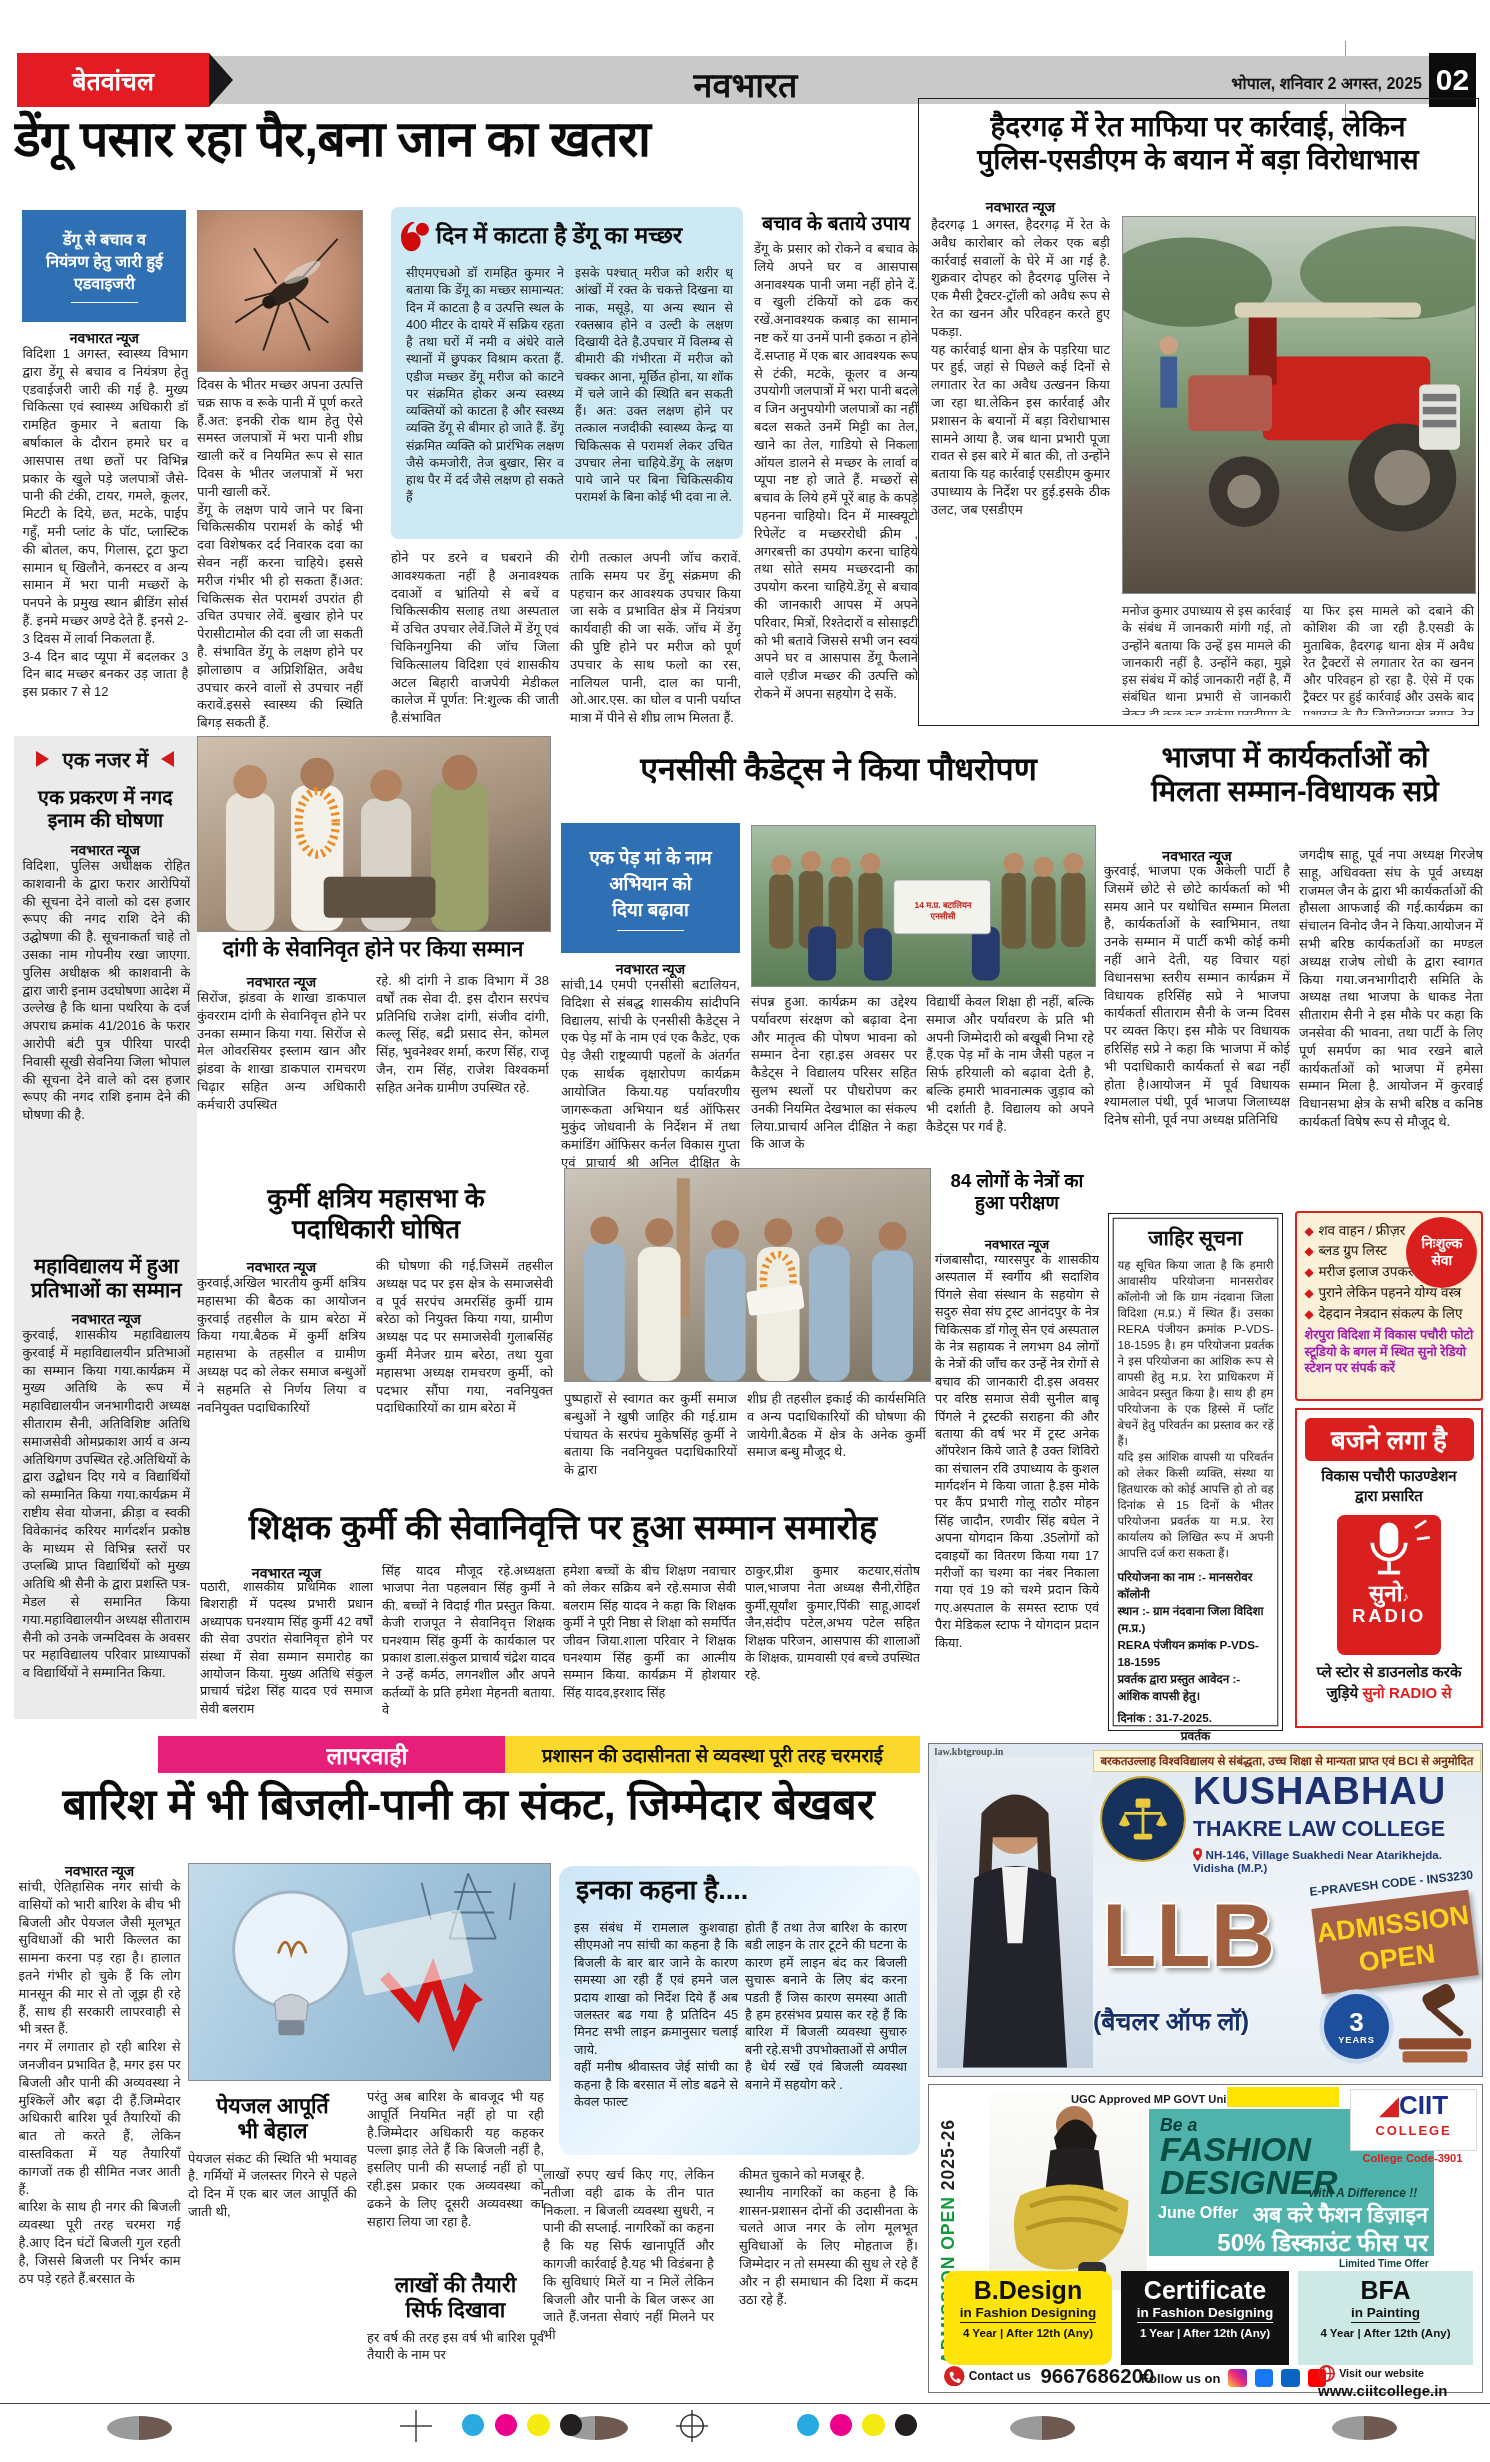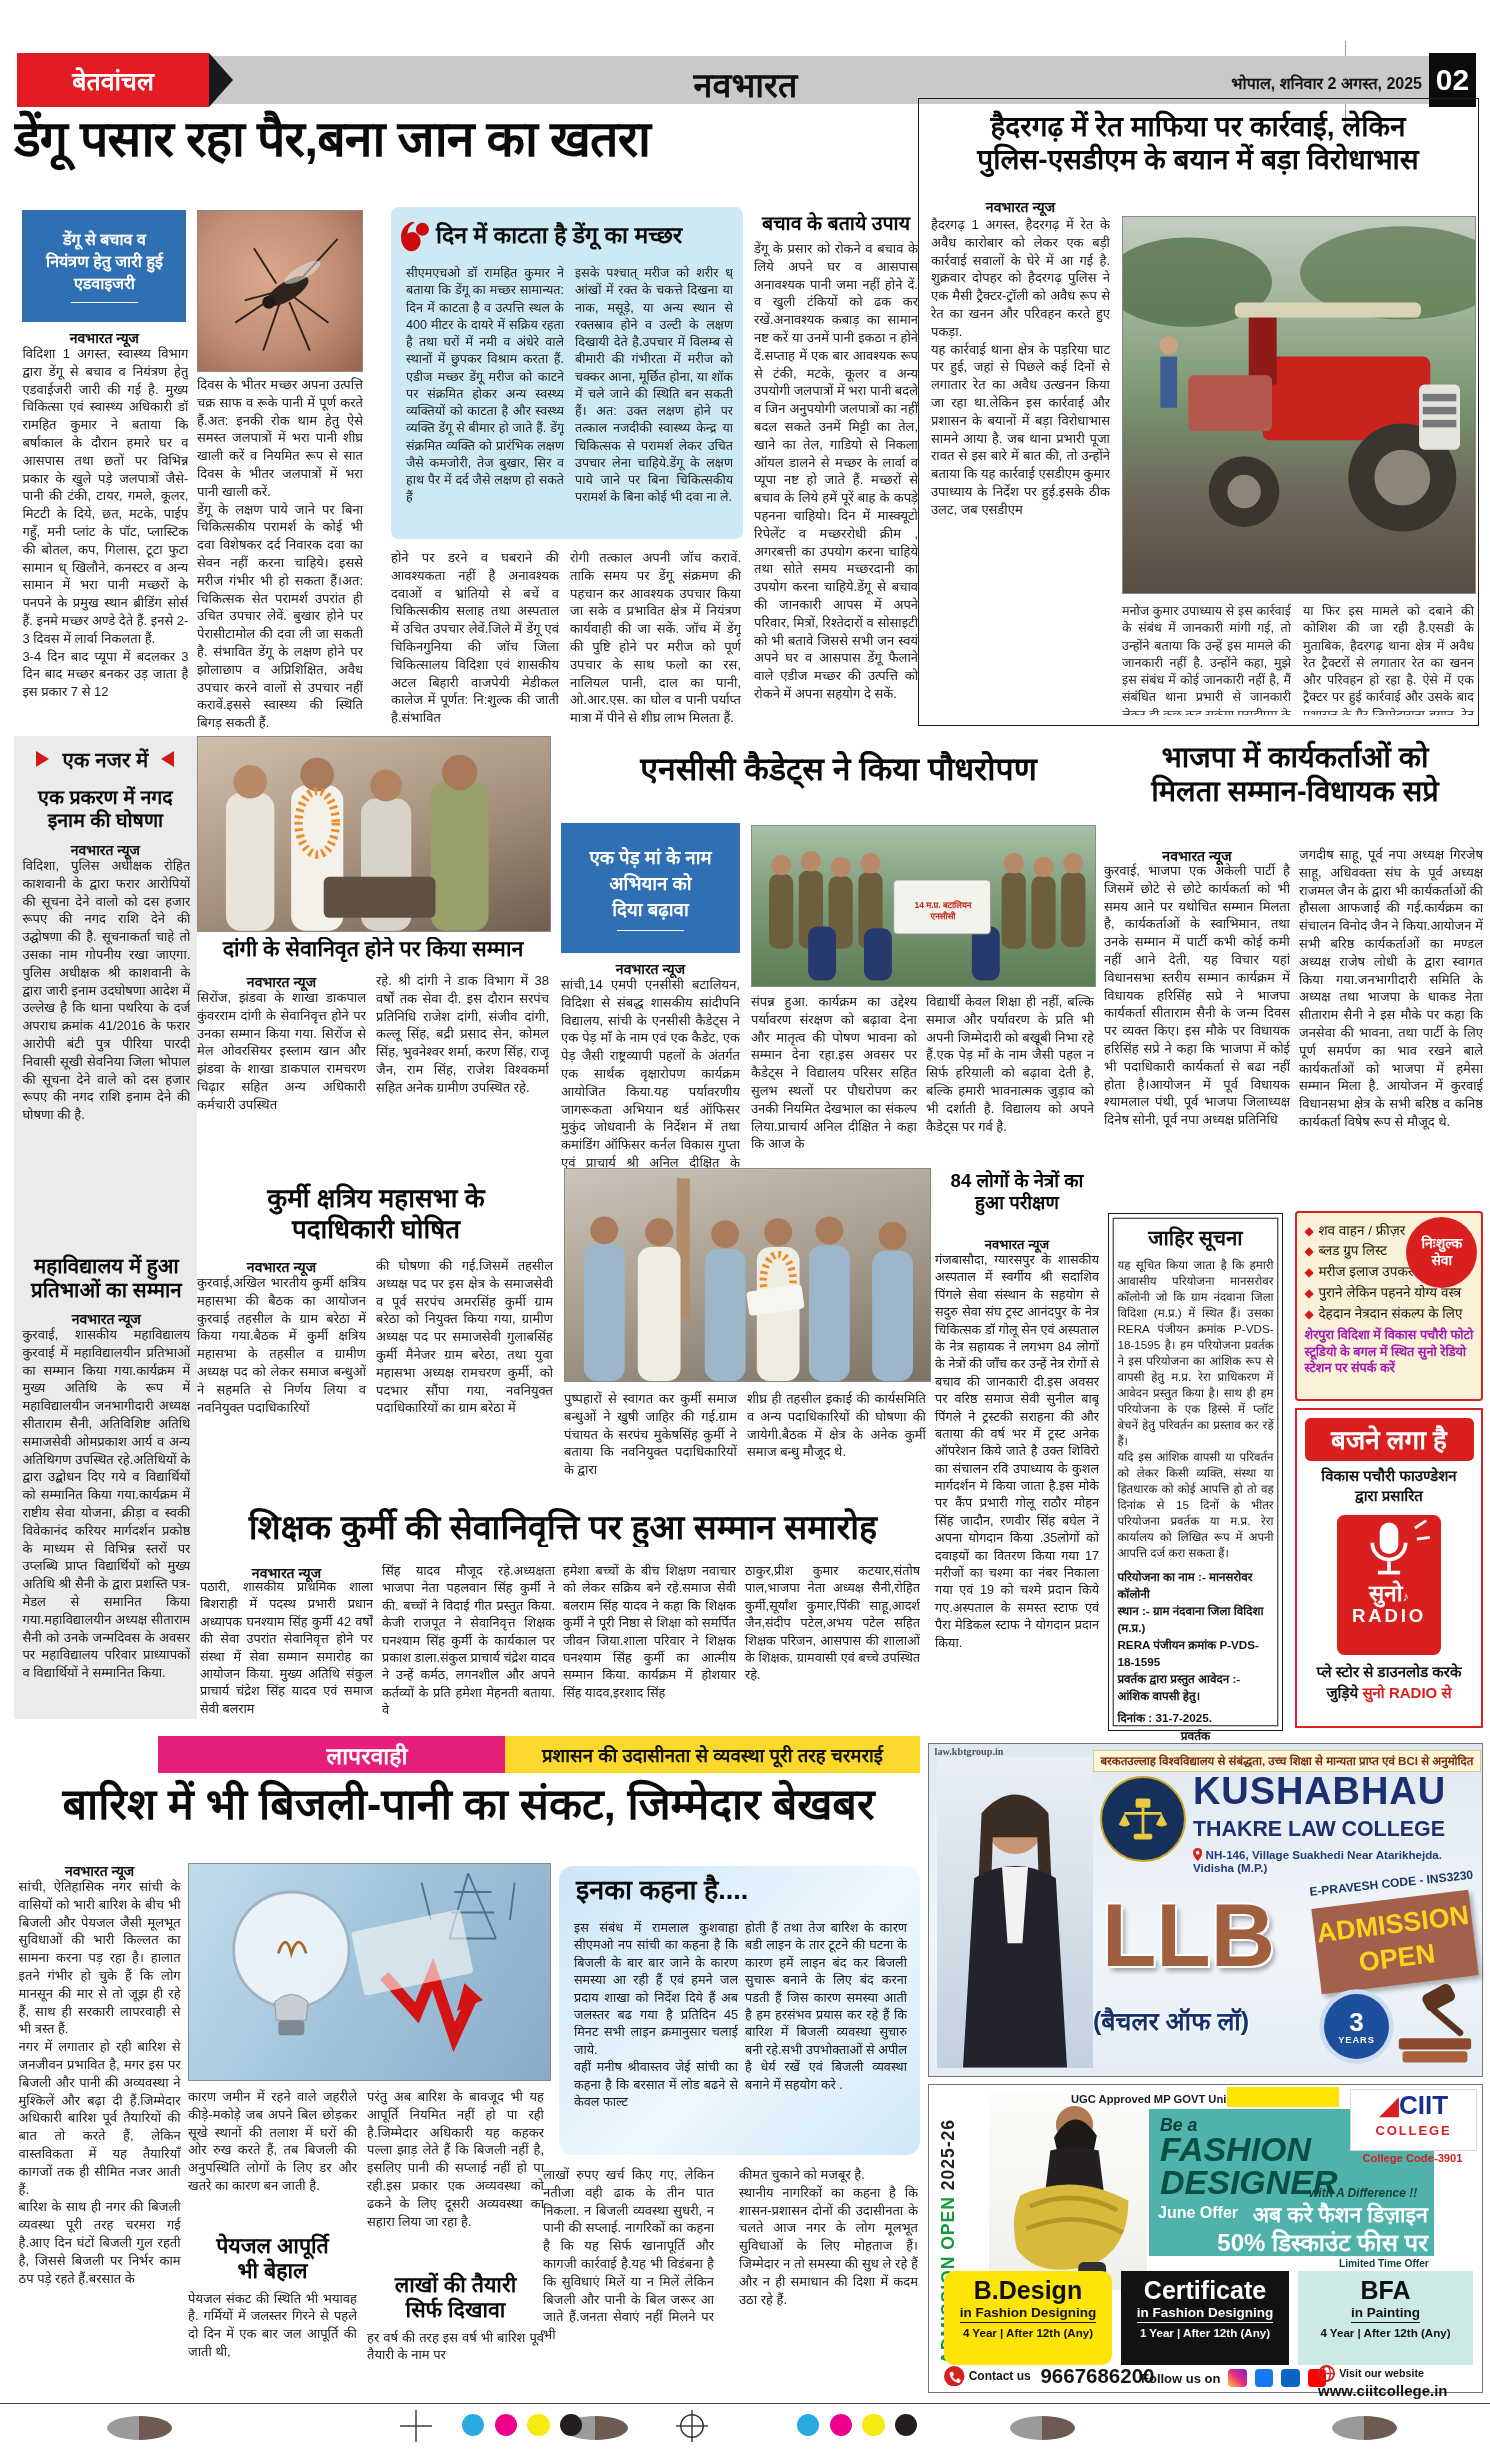--- a/index.html
+++ b/index.html
@@ -327,21 +327,20 @@
       <circle cx="110" cy="92" r="62" fill="rgba(242,248,252,0.85)" stroke="#9fb3c4" stroke-width="3"></circle>
       <path d="M92 148 Q110 132 128 148 L126 168 L94 168 Z" fill="#c7cdd3" stroke="#8c98a3"></path>
       <rect x="96" y="168" width="28" height="16" rx="4" fill="#7d8893"></rect>
       <path d="M96 96 Q104 72 110 96 Q118 72 126 96" stroke="#a56a28" stroke-width="3" fill="none"></path>
       <path d="M210 120 L245 160 L262 118 L285 186 L305 142" stroke="#d41414" stroke-width="12" fill="none"></path>
       <path d="M296 128 L316 146 L288 158 Z" fill="#d41414"></path>
       <rect x="180" y="60" width="120" height="70" rx="4" fill="rgba(250,250,246,0.6)" transform="rotate(-12 240 95)"></rect>
     </svg>
   </div>
   <div class="t" style="left:188px;top:2088px;width:169px;">
-    <div class="body" style="position:static;height:140px;"><span>कारण जमीन में रहने वाले जहरीले कीड़े-मकोड़े जब अपने बिल छोड़कर सूखे स्थानों की तलाश में घरों की ओर रुख करते हैं, तब बिजली की अनुपस्थिति लोगों के लिए डर और खतरे का कारण बन जाती है.</span></div>
     <div class="hl ctr pre" style="font-size:21.4px;margin:5.6px 0;"><span class="pre">पेयजल आपूर्ति
 भी बेहाल</span></div>
     <div class="body" style="position:static;height:112px;"><span>पेयजल संकट की स्थिति भी भयावह है. गर्मियों में जलस्तर गिरने से पहले दो दिन में एक बार जल आपूर्ति की जाती थी,</span></div>
   </div>
   <div class="t" style="left:367px;top:2088px;width:177px;">
     <div class="body" style="position:static;height:179px;"><span>परंतु अब बारिश के बावजूद भी यह आपूर्ति नियमित नहीं हो पा रही है.जिम्मेदार अधिकारी यह कहकर पल्ला झाड़ लेते हैं कि बिजली नहीं है, इसलिए पानी की सप्लाई नहीं हो पा रही.इस प्रकार एक अव्यवस्था को ढकने के लिए दूसरी अव्यवस्था का सहारा लिया जा रहा है.</span></div>
     <div class="hl ctr pre" style="font-size:21.4px;margin:5.6px 0;"><span class="pre">लाखों की तैयारी
 सिर्फ दिखावा</span></div>
     <div class="body" style="position:static;height:56px;"><span>हर वर्ष की तरह इस वर्ष भी बारिश पूर्व तैयारी के नाम पर</span></div>
   </div>

